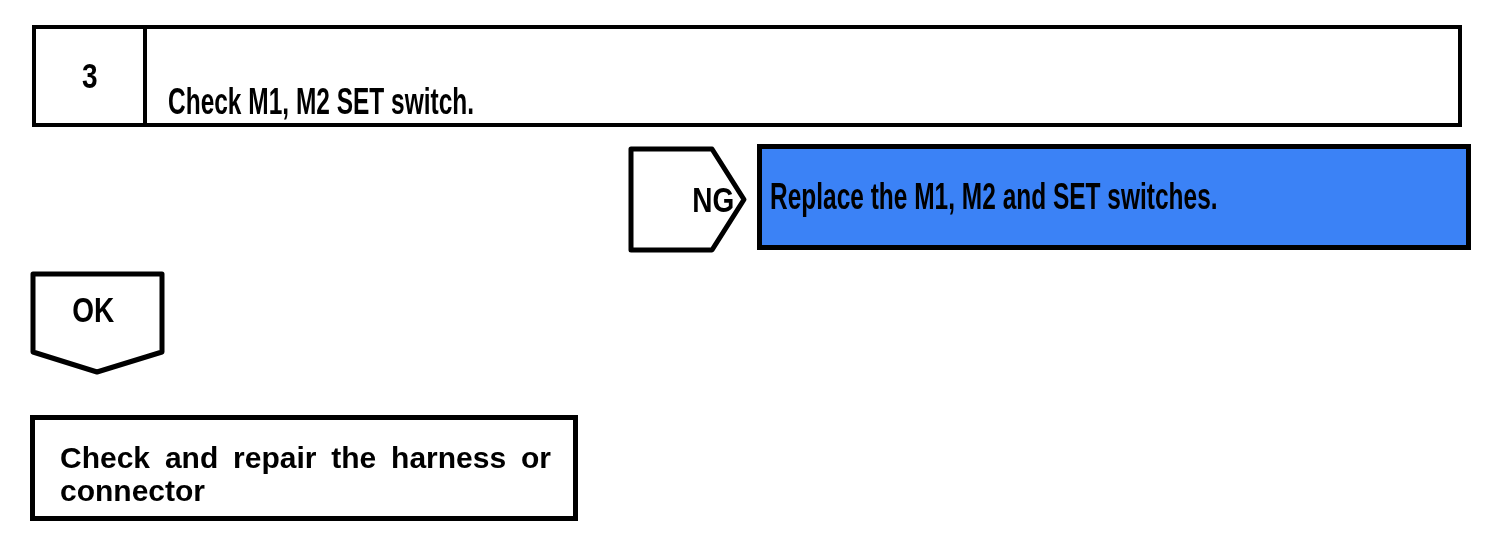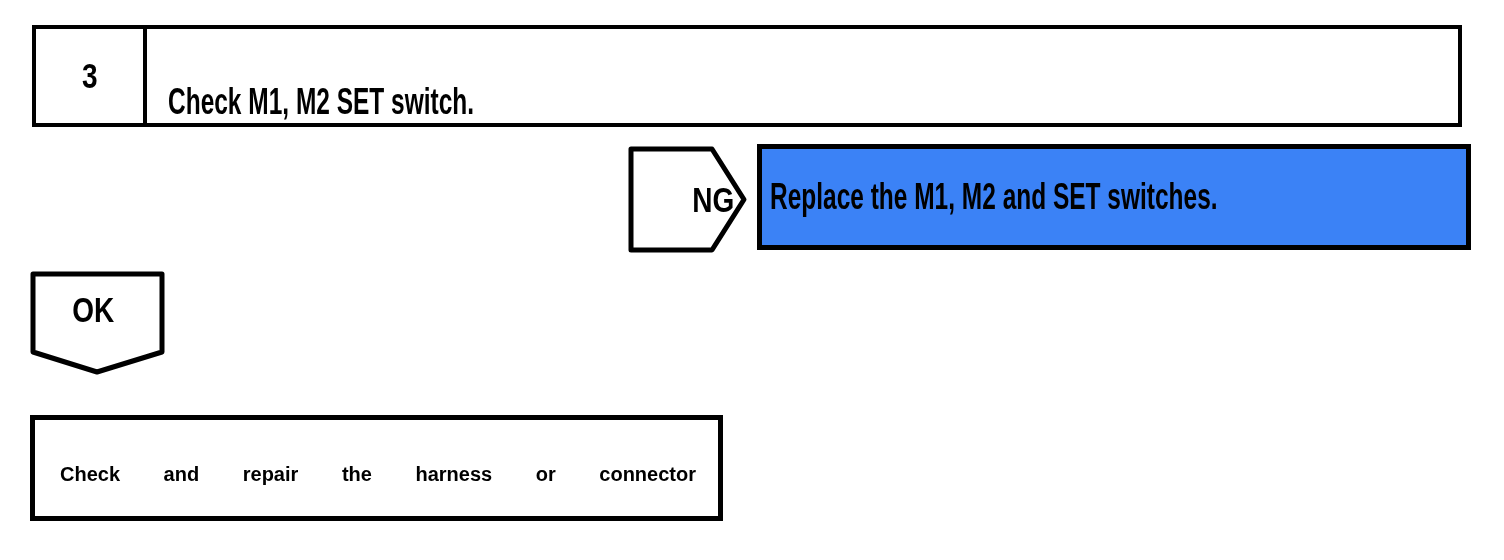--- a/index.html
+++ b/index.html
@@ -109,31 +109,31 @@
     justify-content: center;
     padding-right: 8px;
     padding-bottom: 26px;
     box-sizing: border-box;
   }
   
   .result-box {
     position: absolute;
     left: 30px;
     top: 415px;
-    width: 693px;
+    width: 548px;
     height: 96px;
     border: 5px solid #000;
     background: #fff;
     display: flex;
     flex-direction: column;
     justify-content: center;
     padding: 12px 22px 0 25px;
     box-sizing: border-box;
     font-weight: bold;
-    font-size: 20px;
+    font-size: 30px;
     line-height: 33px;
   }
   .result-box { height: 106px; }
   .jline {
     text-align: justify;
     text-align-last: justify;
   }
 </style>
 </head>
 <body>

